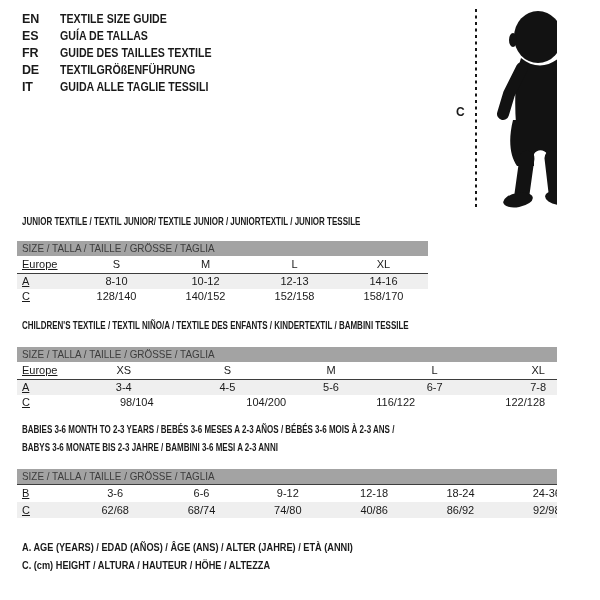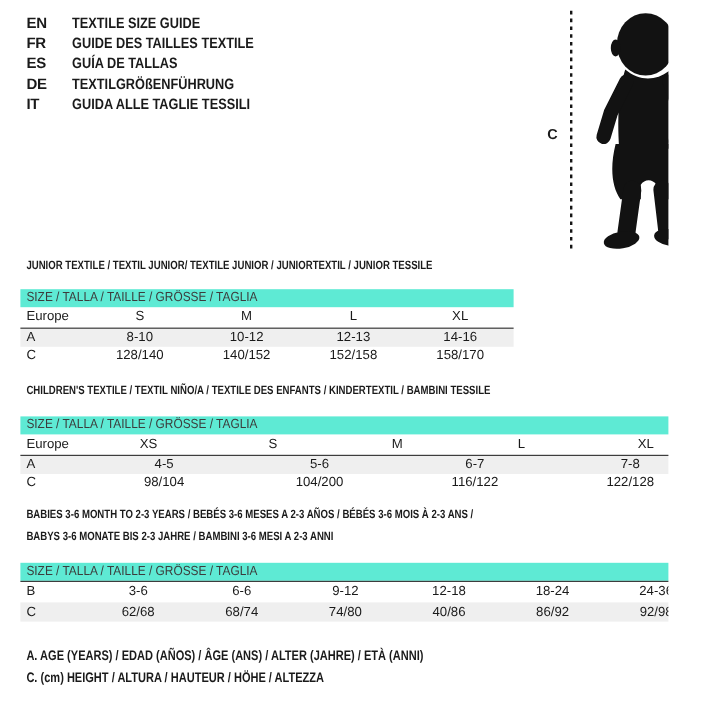--- a/index.html
+++ b/index.html
@@ -17,50 +17,50 @@
 
   
   .figure-svg { position:absolute; left:450px; top:6px; width:145px; height:206px; }
   .figure-label { position:absolute; left:456px; top:106px; font-weight:bold; font-size:12px; line-height:12px; }
 
   
   .sec { position:absolute; left:17px; }
   .sec-title { font-weight:bold; font-size:10px; height:15px; line-height:15px; padding-left:5px; white-space:nowrap; }
   .cond { display:inline-block; transform:scaleX(0.8); transform-origin:0 50%; white-space:nowrap; }
   .cond9 { display:inline-block; transform:scaleX(0.9); transform-origin:0 50%; white-space:nowrap; }
-  .sizebar { height:15px; line-height:15px; background:#5eead4; color:#3c3c3c; font-size:11px; padding-left:5px; }
+  .sizebar { height:15px; line-height:15px; background:#a3a3a3; color:#3c3c3c; font-size:11px; padding-left:5px; }
   .gap12 { margin-top:12px; } .gap14 { margin-top:14px; }
   .row { display:flex; font-size:11px; height:15px; line-height:15px; }
   .row.head { height:17px; line-height:17px; }
-  .row .lab { width:55px; padding-left:5px; box-sizing:border-box; }
+  .row .lab { width:55px; padding-left:5px; box-sizing:border-box;text-decoration:underline; }
   .row .c { flex:1; text-align:center; }
   .row.divider { border-top:1px solid #3d3d3d; }
   .row.shaded { background:#efefef; }
 
   
   .footnotes { position:absolute; left:22px; top:538px; }
   .fn { height:18px; line-height:18px; font-weight:bold; font-size:11.5px; white-space:nowrap; }
 </style>
 </head>
 <body>
 
 <div class="page">
 
   <div class="langs">
     <div class="lang-row">
       <span class="lang-code">EN</span>
       <span class="lang-title condL">TEXTILE SIZE GUIDE</span>
     </div>
     <div class="lang-row">
+      <span class="lang-code">ES</span>
+      <span class="lang-title condL">GUÍA DE TALLAS</span>
+    </div>
+    <div class="lang-row">
       <span class="lang-code">FR</span>
       <span class="lang-title condL">GUIDE DES TAILLES TEXTILE</span>
-    </div>
-    <div class="lang-row">
-      <span class="lang-code">ES</span>
-      <span class="lang-title condL">GUÍA DE TALLAS</span>
     </div>
     <div class="lang-row">
       <span class="lang-code">DE</span>
       <span class="lang-title condL">TEXTILGRÖßENFÜHRUNG</span>
     </div>
     <div class="lang-row">
       <span class="lang-code">IT</span>
       <span class="lang-title condL">GUIDA ALLE TAGLIE TESSILI</span>
     </div>
   </div>
@@ -121,20 +121,21 @@
     <div class="row head">
       <div class="lab">Europe</div>
       <div class="c">XS</div>
       <div class="c">S</div>
       <div class="c">M</div>
       <div class="c">L</div>
       <div class="c">XL</div>
     </div>
     <div class="row divider shaded">
       <div class="lab">A</div>
+      <div class="c">3-4</div>
       <div class="c">4-5</div>
       <div class="c">5-6</div>
       <div class="c">6-7</div>
       <div class="c">7-8</div>
     </div>
     <div class="row">
       <div class="lab">C</div>
       <div class="c">98/104</div>
       <div class="c">104/200</div>
       <div class="c">116/122</div>

